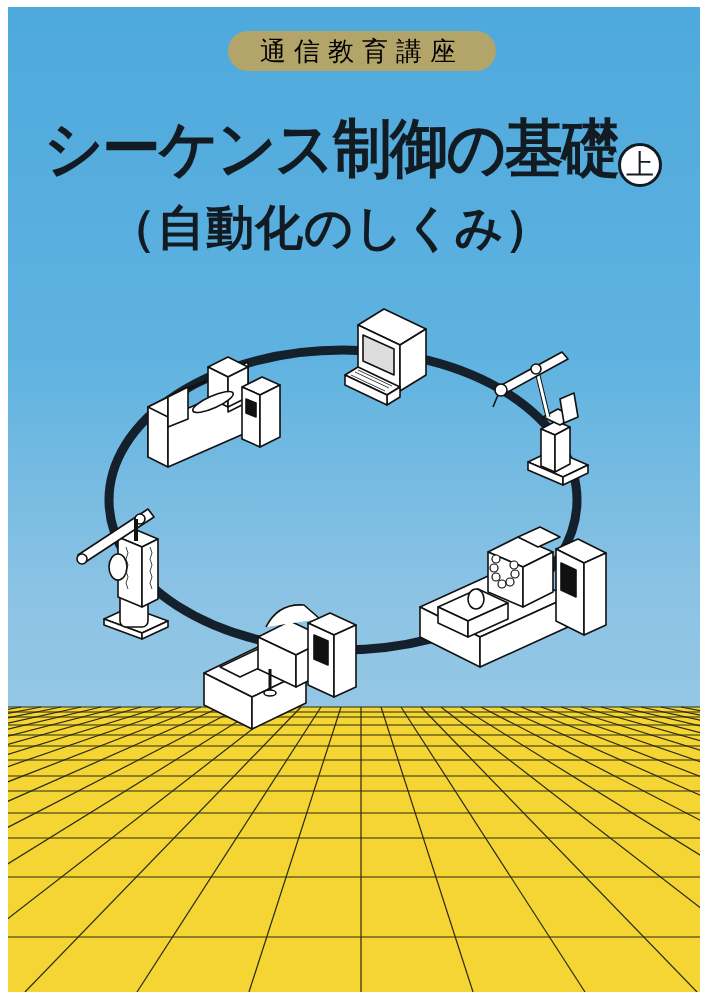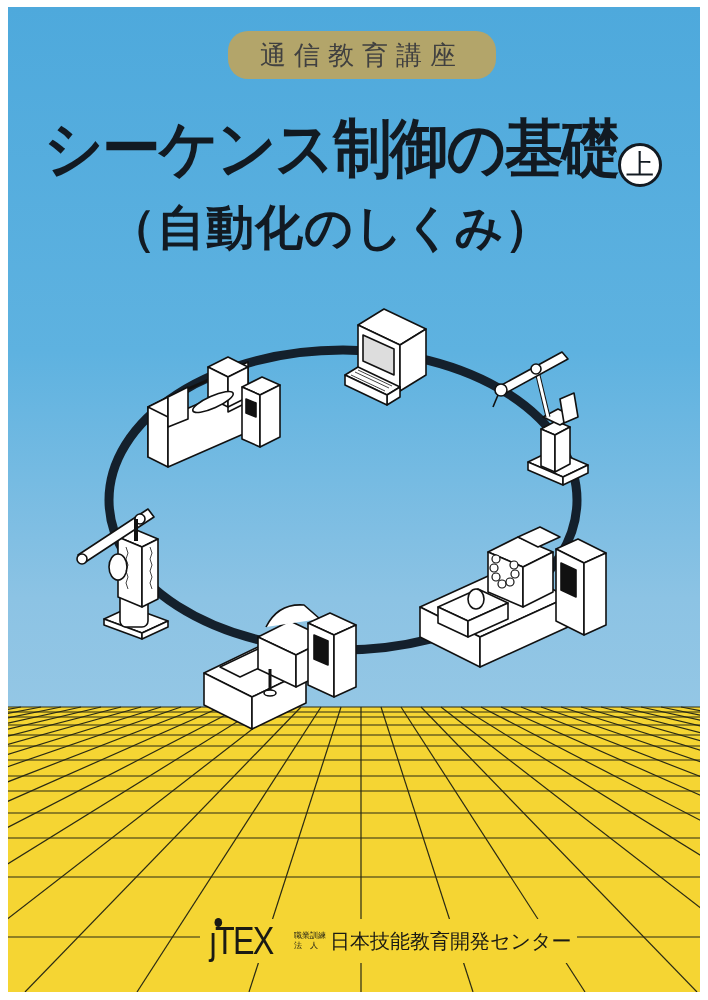--- a/index.html
+++ b/index.html
@@ -1,20 +1,20 @@
 <!DOCTYPE html>
 <html><head>
 <meta charset="utf-8">
 <style>
   html, body { margin: 0; padding: 0; background: #ffffff; }
   body { width: 708px; height: 1000px; position: relative; overflow: hidden; font-family: "DejaVu Sans", sans-serif; }
   .cover { position: absolute; left: 8px; top: 7px; width: 692px; height: 985px; overflow: hidden;
            background: linear-gradient(to bottom, #4ea9dc 0%, #5eb2e0 35%, #8cc3e4 60%, #a8d0e7 100%); }
-  .series-badge { position: absolute; left: 220px; top: 24px; width: 268px; height: 48px; border-radius: 20px;
-                  background: #b3a56a; color: #404040; font-size: 26px; letter-spacing: 8px;
+  .series-badge { position: absolute; left: 220px; top: 24px; width: 268px; height: 40px; border-radius: 20px;
+                  background: #b3a56a; color: #000000; font-size: 26px; letter-spacing: 8px;
                   display: flex; align-items: center; justify-content: center; font-weight: normal; }
   .title { position: absolute; left: 36px; top: 110px; font-size: 63px; font-weight: bold; color: #121a22;
            letter-spacing: -2px; white-space: nowrap; line-height: 1; transform: scaleX(0.93); transform-origin: left top; }
   .volume { position: absolute; left: 610px; top: 136px; width: 44px; height: 44px; border-radius: 50%;
             background: #ffffff; border: 3px solid #121a22; box-sizing: border-box; display: flex;
             align-items: center; justify-content: center; font-size: 28px; color: #121a22; }
   .subtitle { position: absolute; left: 100px; top: 196px; font-size: 48px; color: #121a22; white-space: nowrap;
               line-height: 1; letter-spacing: 1px; font-weight: bold; }
   .scene { position: absolute; left: 0; top: 0; width: 692px; height: 985px; }
   .floor { position: absolute; left: 0; top: 700px; width: 692px; height: 285px; background: #f5d533; }
@@ -206,24 +206,13 @@
         </g>
       </g>
     </g>
   </svg>
 
   <div class="series-badge">通信教育講座</div>
   <div class="title">シーケンス制御の基礎</div>
   <div class="volume">上</div>
   <div class="subtitle">（自動化のしくみ）</div>
 
-  <div class="publisher">
-    <div class="logo">
-      <span class="logo-dot"></span>
-      <span style="margin-left:4px;">ȷ</span><span>TEX</span>
-    </div>
-    <div class="org-type">
-      <span>職業訓練</span>
-      <span>法　人</span>
-    </div>
-    <div class="org-name">日本技能教育開発センター</div>
-  </div>
 </div>
 
 </body></html>

